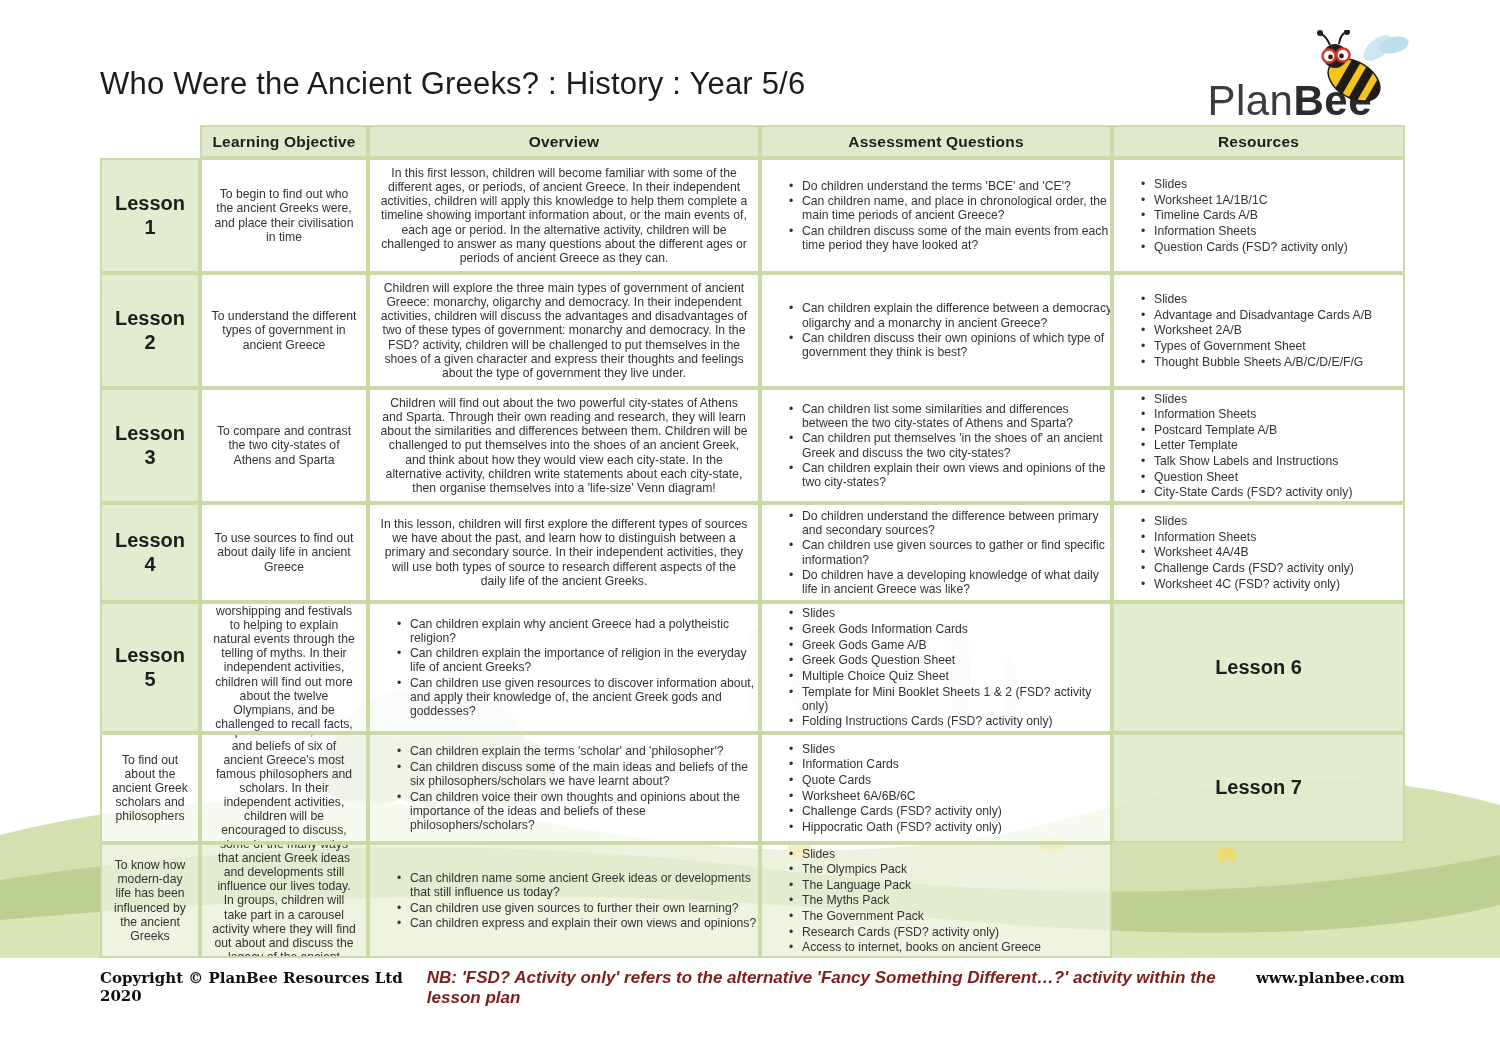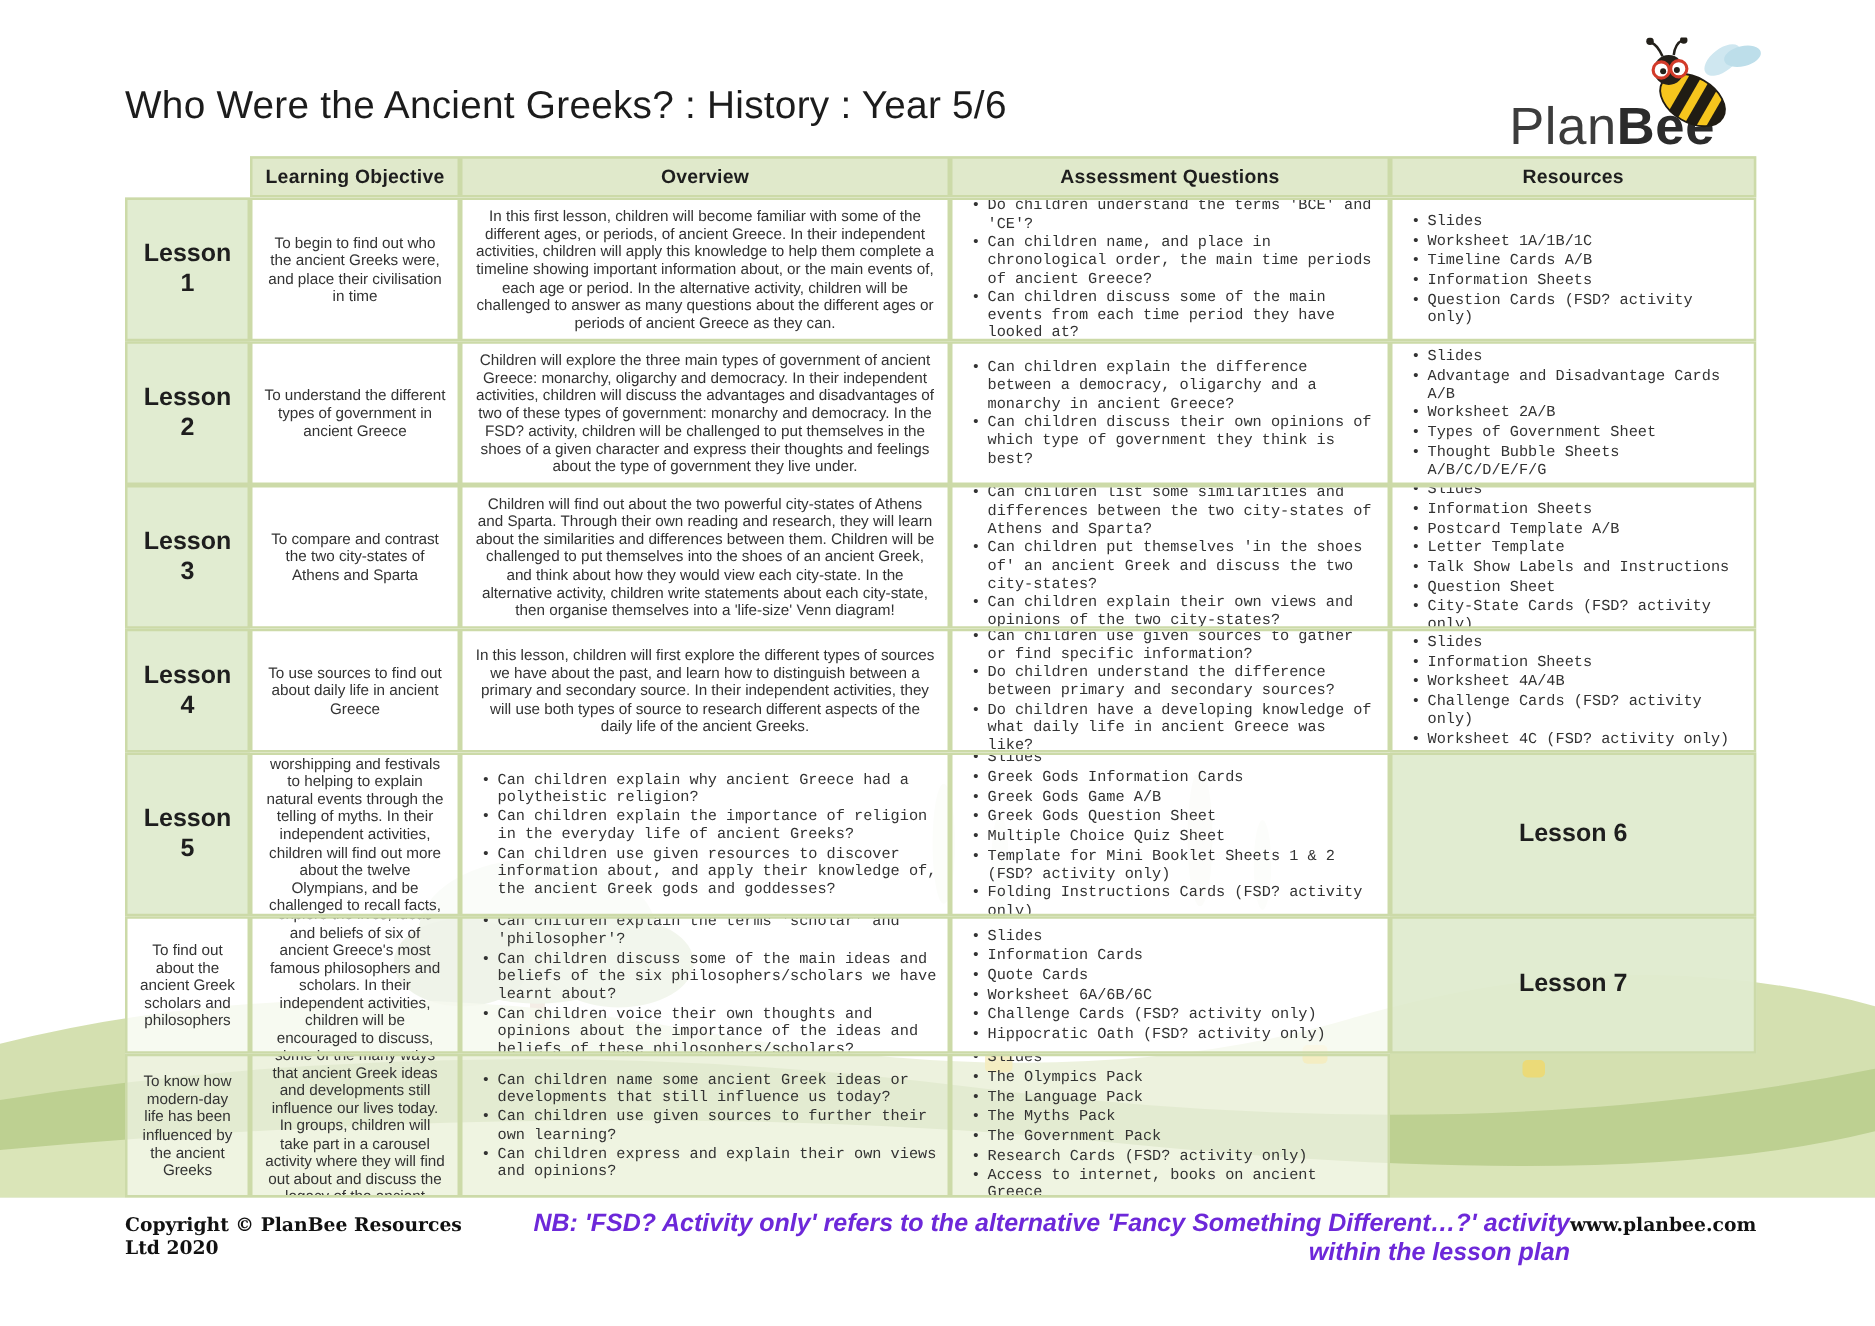--- a/index.html
+++ b/index.html
@@ -21,36 +21,36 @@
       display:grid;
       grid-template-columns:100px 168px 392px 352px 293px;
       grid-template-rows:33px 115px 115px 115px 99px 131px 110px 115px;}
   .cell{border:2px solid #ccdaa8;box-sizing:border-box;display:flex;flex-direction:column;
         align-items:center;justify-content:center;text-align:center;
         padding:3px 9px;font-size:12.2px;line-height:1.16;color:#333;overflow:hidden;}
   .corner{border-color:transparent;background:transparent;}
   .head{background:#e0e9cb;font-weight:bold;font-size:15.5px;color:#1e1e1e;letter-spacing:0.2px;}
   .lesson{background:rgba(224,235,207,0.96);font-weight:bold;font-size:20px;color:#1e1e1e;}
   .list{align-items:flex-start;text-align:left;padding:4px 6px 4px 10px;}
-  .list ul{margin:0;padding:0;list-style:none;width:100%;font-family:Liberation Mono, monospace;}
+  .list ul{margin:12px;padding:0;list-style:none;width:100%;}
   .list li{position:relative;padding-left:18px;margin:1.5px 0;}
   .list li::before{content:"\2022";position:absolute;left:5px;top:0;}
   
   .w0,.w1,.w2,.w3{background:rgba(255,255,255,1);}
   .w4{background:rgba(255,255,255,0.94);}
   .w5{background:rgba(255,255,255,0.82);}
   .w6{background:rgba(255,255,255,0.58);}
   .lo-cell{position:relative;}
   .mini-bee{position:absolute;left:50%;bottom:3px;transform:translateX(-50%);opacity:0.85;}
 
   
   .footer{position:absolute;left:100px;top:968px;width:1305px;z-index:3;
           display:flex;justify-content:space-between;align-items:baseline;}
   .footer .copyright{font-family:"DejaVu Serif",serif;font-weight:bold;font-size:15px;color:#111;}
-  .footer .note{font-size:20px;font-weight:bold;font-style:italic;color:#6d28d9;text-align:right;}
+  .footer .note{font-size:17px;font-weight:bold;font-style:italic;color:#7f1d1d;}
   .footer .site{font-family:"DejaVu Serif",serif;font-weight:bold;font-size:15px;color:#111;}
 </style>
 </head>
 <body>
 
 <div class="page">
 
   <svg class="landscape" width="1500" height="338" viewBox="0 0 1500 338" aria-hidden="true">
 
     <g opacity="0.55">
@@ -178,22 +178,22 @@
           <li>Question Sheet</li>
           <li>City-State Cards (FSD? activity only)</li>
         </ul>
       </div>
 
     <div class="cell lesson">Lesson 4</div>
     <div class="cell lo-cell w3">To use sources to find out about daily life in ancient Greece</div>
     <div class="cell w3">In this lesson, children will first explore the different types of sources we have about the past, and learn how to distinguish between a primary and secondary source. In their independent activities, they will use both types of source to research different aspects of the daily life of the ancient Greeks.</div>
     <div class="cell list w3">
         <ul>
+          <li>Do children understand the difference between primary and secondary sources?</li>
           <li>Can children use given sources to gather or find specific information?</li>
-          <li>Do children understand the difference between primary and secondary sources?</li>
           <li>Do children have a developing knowledge of what daily life in ancient Greece was like?</li>
         </ul>
       </div>
     <div class="cell list w3">
         <ul>
           <li>Slides</li>
           <li>Information Sheets</li>
           <li>Worksheet 4A/4B</li>
           <li>Challenge Cards (FSD? activity only)</li>
           <li>Worksheet 4C (FSD? activity only)</li>

